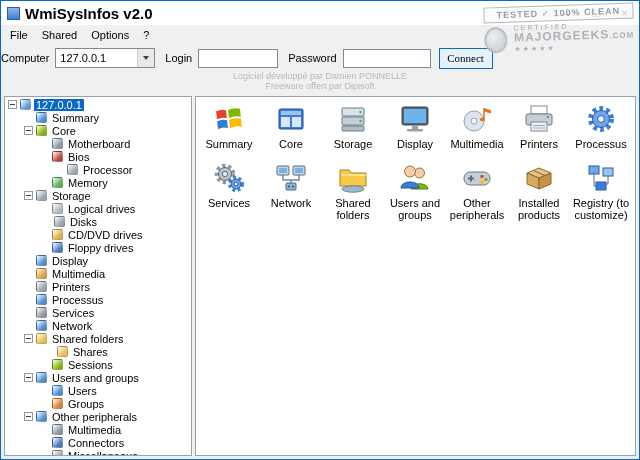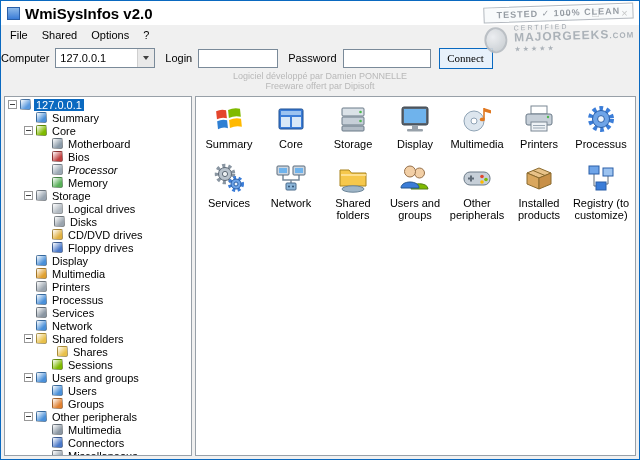--- a/index.html
+++ b/index.html
@@ -129,21 +129,21 @@
         <div class="tree-row" style="padding-left: 35px;">
           <span class="exp-spacer"></span>
           <span class="tree-icon" style="background: linear-gradient(135deg, rgba(255, 255, 255, 0.75), rgb(138, 154, 168) 70%);"></span>
           <span class="tree-label">Motherboard</span>
         </div>
         <div class="tree-row" style="padding-left: 35px;">
           <span class="exp-spacer"></span>
           <span class="tree-icon" style="background: linear-gradient(135deg, rgba(255, 255, 255, 0.75), rgb(192, 64, 64) 70%);"></span>
           <span class="tree-label">Bios</span>
         </div>
-        <div class="tree-row" style="padding-left: 35px; font-style: italic;">
+        <div class="tree-row" style="padding-left: 50px;">
           <span class="exp-spacer"></span>
           <span class="tree-icon" style="background: linear-gradient(135deg, rgba(255, 255, 255, 0.75), rgb(154, 168, 180) 70%);"></span>
           <span class="tree-label">Processor</span>
         </div>
         <div class="tree-row" style="padding-left: 35px;">
           <span class="exp-spacer"></span>
           <span class="tree-icon" style="background: linear-gradient(135deg, rgba(255, 255, 255, 0.75), rgb(88, 176, 88) 70%);"></span>
           <span class="tree-label">Memory</span>
         </div>
         <div class="tree-row" style="padding-left: 19px;">

